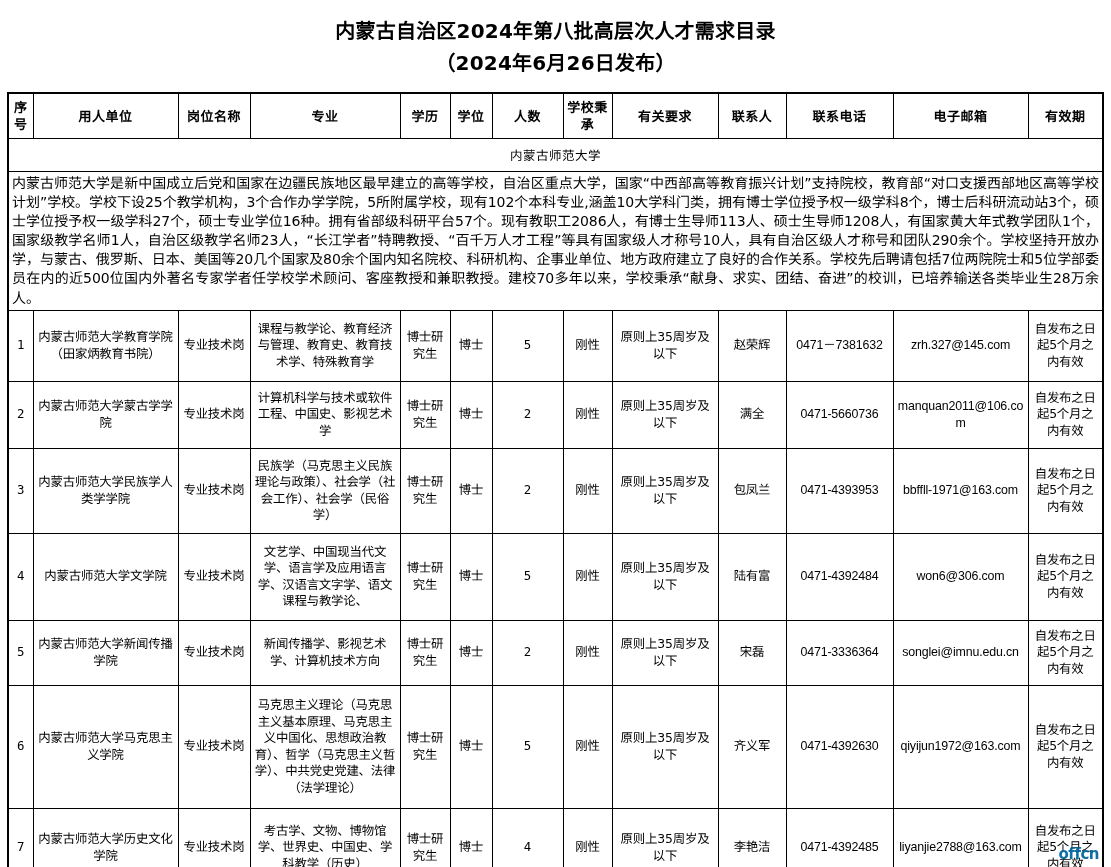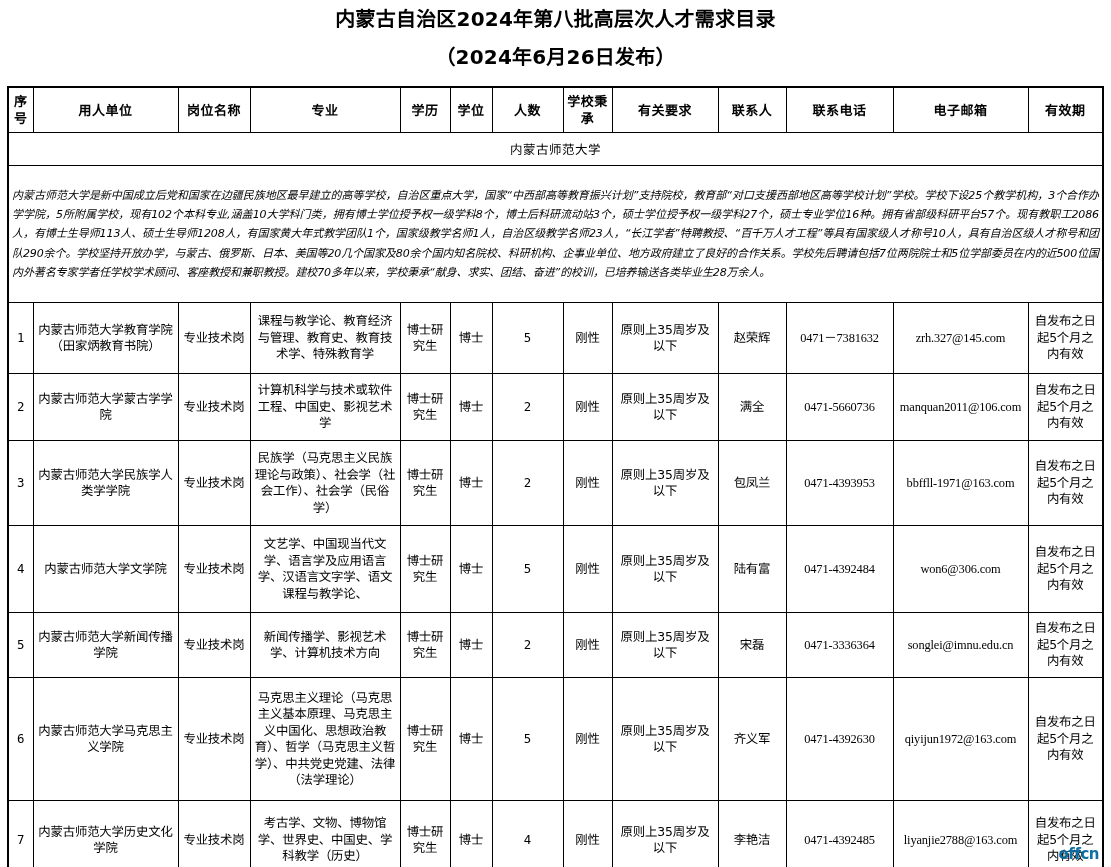--- a/index.html
+++ b/index.html
@@ -21,34 +21,34 @@
     position: relative;
     width: 1111px;
     height: 867px;
     box-sizing: border-box;
     padding: 0;
   }
 
   
   .title-block {
     width: 1111px;
-    padding-top: 4px;
+    padding-top: 16px;
     text-align: center;
   }
   .doc-title,
   .doc-subtitle {
     font-family: "DejaVu Sans", "Liberation Sans", sans-serif;
     font-weight: bold;
     font-size: 20px;
     line-height: 30px;
     letter-spacing: 0.2px;
     color: #000;
   }
   .doc-subtitle {
-    margin-top: 8px;
+    margin-top: 2px;
   }
 
   
   table.doc-table {
     border-collapse: collapse;
     table-layout: fixed;
     width: 1095px;
     margin: 14px auto 0 auto;
     border: 2px solid #000;
   }
@@ -75,26 +75,25 @@
   }
 
   
   .intro-row td {
     text-align: left;
     vertical-align: top;
     padding: 5px 6px 6px 6px;
     height: 132px;
   }
   .intro-text {
-    font-size: 11px;
+    font-size: 14px;
     line-height: 19.1px;
     text-align: justify;
     text-justify: inter-ideograph;
     letter-spacing: -0.1px;
-    font-style: italic;
   }
 
   
   .section-row td {
     height: 32px;
     font-size: 14px;
     font-weight: bold;
     letter-spacing: 6px;
     text-indent: 6px;
   }
@@ -113,21 +112,21 @@
     font-size: 12.4px;
     line-height: 16.5px;
     letter-spacing: -0.15px;
   }
   td.c-major,
   td.c-req {
     text-align: center;
   }
   td.c-mail,
   td.c-phone {
-    font-family: Liberation Serif, serif;
+    font-family: Liberation Sans, sans-serif;
     font-size: 11.2px;
     letter-spacing: -0.2px;
     line-height: 15px;
   }
   td.c-idx {
     font-family: "DejaVu Sans Mono", "Liberation Mono", monospace;
     font-size: 12px;
   }
   td.c-count {
     font-family: "DejaVu Sans Mono", "Liberation Mono", monospace;

